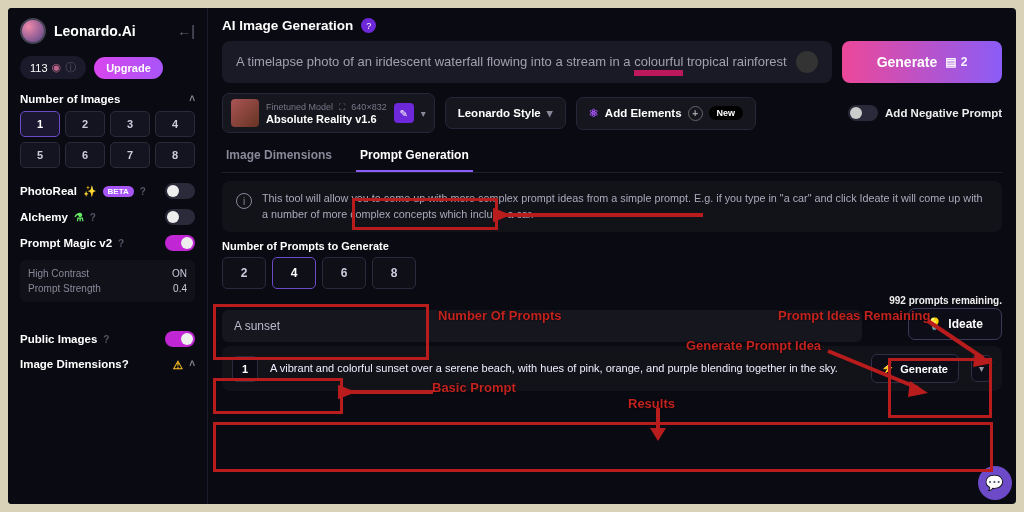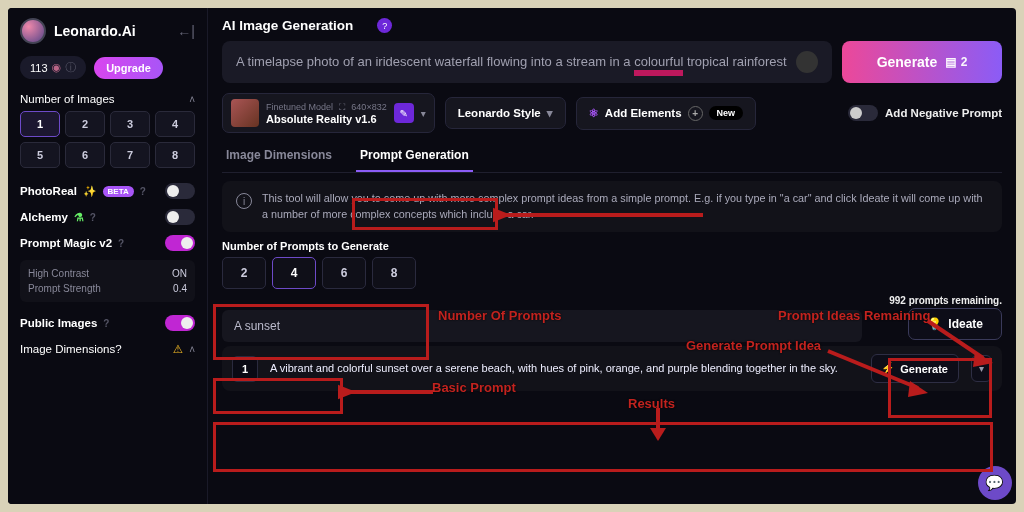--- a/index.html
+++ b/index.html
@@ -40,22 +40,22 @@
     color:#fff; font-size:11px; display:flex; align-items:center; gap:4px;
   }
   .coin { color:#b68; }
   .upgrade-btn {
     background: linear-gradient(90deg,#d946ef,#a855f7);
     color:#fff; font-size:11px; font-weight:600;
     padding:5px 12px; border-radius:14px; border:none;
   }
   .section { margin-bottom:10px; }
   .section-header {
-    display:flex; align-items:center; justify-content:space-between;
-    color:#fff; font-size:11.5px; font-weight:400; margin-bottom:6px;
+    display:flex; justify-content:space-between;
+    color:#fff; font-size:11.5px; font-weight:700; margin-bottom:6px;
   }
   .chev { color:#889; font-size:10px; }
   .num-grid {
     display:grid; grid-template-columns:repeat(4,1fr); gap:5px;
   }
   .num-btn {
     background:#141420; border:1px solid #2a2a3a;
     color:#ccd; font-size:11px; font-weight:600;
     padding:6px 0; border-radius:5px; text-align:center;
   }
@@ -80,21 +80,21 @@
   .toggle.on::after { left:16px; }
   .sub-settings { background:#111119; border-radius:6px; padding:6px 8px; margin-top:4px;}
   .sub-row { display:flex; justify-content:space-between; color:#889; font-size:10px; padding:2px 0;}
   .sub-row .val { color:#ccd;text-align:center; }
 
   .main {
     flex:1; padding:10px 14px; overflow:hidden;
     display:flex; flex-direction:column;
     position: relative;
   }
-  .title-row { display:flex; align-items:center; gap:24px; margin-bottom:8px;}
+  .title-row { display:flex; align-items:center; gap:8px; margin-bottom:8px;}
   .page-title { color:#fff; font-size:13.5px; font-weight:700; }
   .help-badge { width:15px; height:15px; background:#6d28d9; border-radius:50%; color:#fff; font-size:9px; display:flex;align-items:center;justify-content:center;}
 
   .prompt-row { display:flex; gap:10px; margin-bottom:10px;}
   .prompt-box {
     flex:1; background:#1a1a26; border-radius:8px; padding:10px 14px;
     display:flex; align-items:center; gap:8px;
   }
   .prompt-text { color:#a0a0b0; font-size:13px; line-height:1.35; flex:1;}
   .underline { border-bottom:6px solid #be185d; padding-bottom:1px;}
@@ -255,21 +255,21 @@
       <div class="sub-row">
         <span>High Contrast</span>
         <span class="val">ON</span>
       </div>
       <div class="sub-row">
         <span>Prompt Strength</span>
         <span class="val">0.4</span>
       </div>
     </div>
 
-    <div class="toggle-row" style="margin-top:8px">
+    <div class="toggle-row" style="margin-top:24px">
       <span>Public Images</span>
       <span class="q">?</span>
       <div class="toggle on"></div>
     </div>
 
     <div class="section-header" style="margin-top:6px">
       <span>Image Dimensions</span>
       <span class="q">?</span>
       <span style="color:#fbbf24;margin-left:auto">⚠</span>
       <span class="chev" style="margin-left:6px">˄</span>

